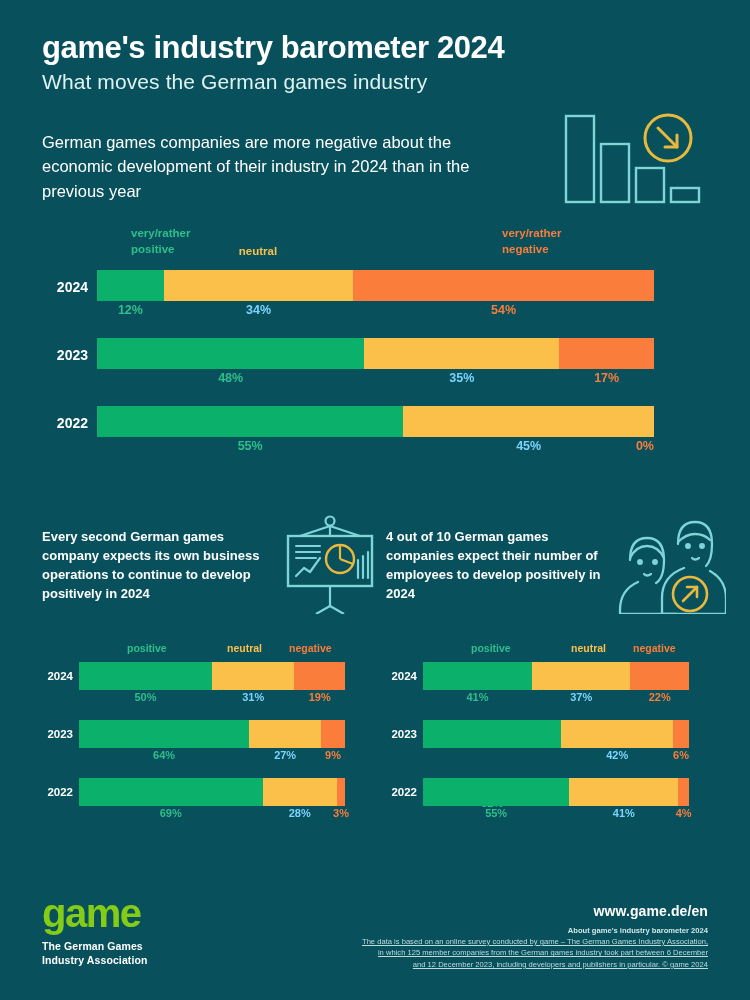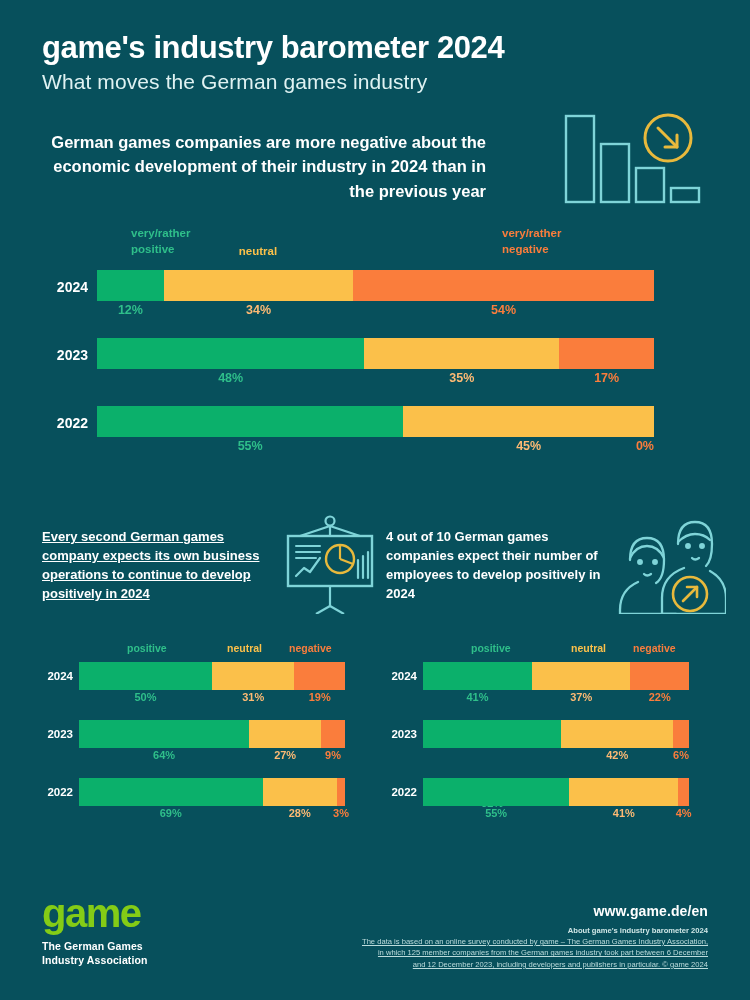--- a/index.html
+++ b/index.html
@@ -19,25 +19,24 @@
     font-size: 31px; font-weight: 700; letter-spacing: -0.4px;
     color: #ffffff; line-height: 1.15;
   }
   .subtitle {
     font-size: 21px; font-weight: 400; color: #dff2f2;
     margin-top: 4px; letter-spacing: 0.1px;
   }
 
   
   .main-headline {
-    position: absolute; left: 36px; top: 130px;
+    position: absolute; left: 42px; top: 130px;
     width: 450px;
-    font-size: 16.5px; font-weight: 700; line-height: 1.48;
+    font-size: 16.5px; font-weight: 400; line-height: 1.48;
     color: #ffffff;
-    text-align: right;
   }
 
   
   .hero-icon { position: absolute; left: 548px; top: 112px; }
 
   
   .main-chart { position: absolute; left: 0; top: 222px; width: 750px; }
   .legend-main { position: relative; height: 48px; }
   .legend-main span {
     position: absolute; font-size: 11.5px; font-weight: 700;
@@ -60,26 +59,26 @@
   .seg.pos { background: #0bb06b; }
   .seg.neu { background: #fbc04a; }
   .seg.neg { background: #fa7d3c; }
 
   .vals-main { position: absolute; left: 97px; top: 33px; width: 557px; height: 20px; }
   .vals-main b {
     position: absolute; font-size: 12.5px; font-weight: 700;
     transform: translateX(-50%); white-space: nowrap;
   }
   .v-pos { color: #2fbf8a; }
-  .v-neu { color: #fdba74; }
+  .v-neu { color: #7dd3fc; }
   .v-neg { color: #fa7d3c; }
 
   
   .sub { position: absolute; top: 528px; width: 340px; }
-  .sub.left { left: 42px; text-decoration: underline; }
+  .sub.left { left: 42px; }
   .sub.right { left: 386px; }
   .sub-head {
     width: 218px;
     font-size: 13px; font-weight: 700; line-height: 1.46; color: #ffffff;
   }
   .sub-icon { position: absolute; right: 0; top: -14px; }
 
   
   .small-chart { position: absolute; top: 642px; width: 340px; }
   .small-chart.left { left: 37px; }

